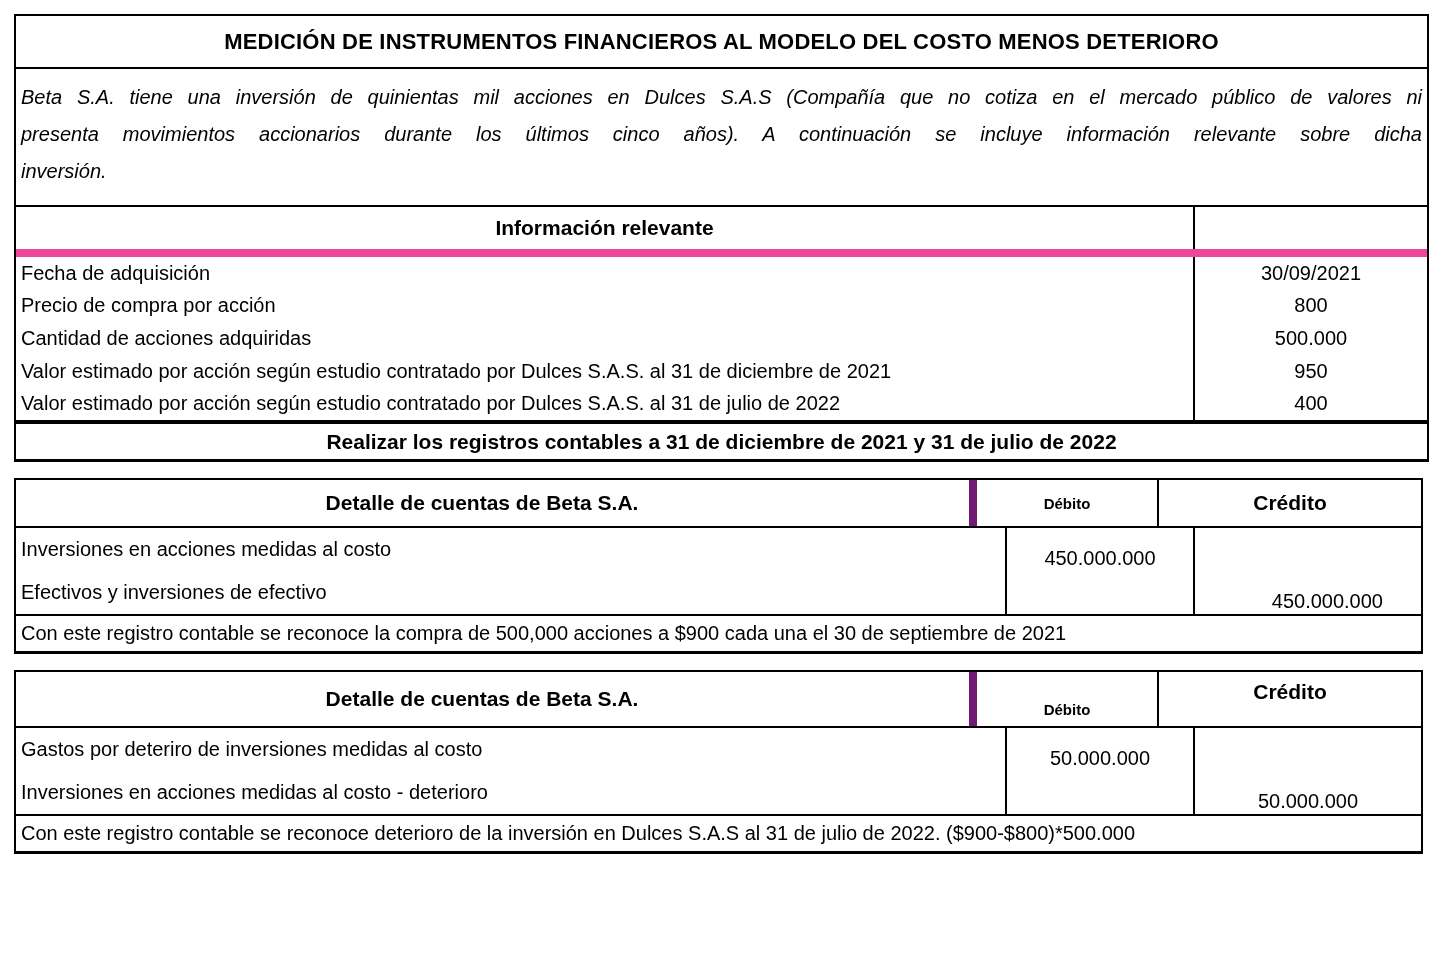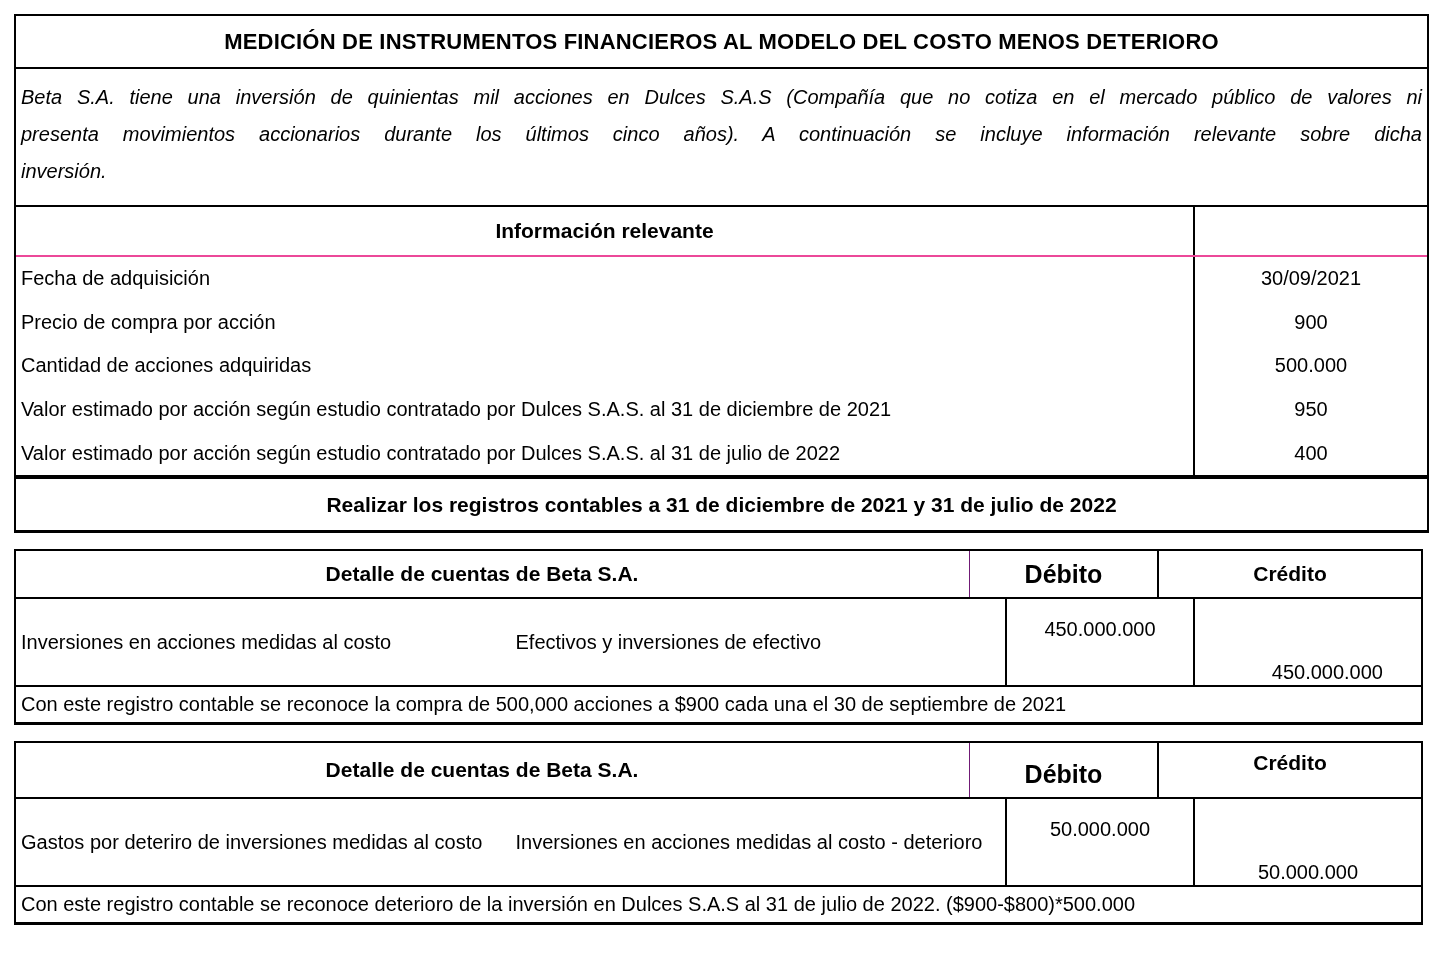--- a/index.html
+++ b/index.html
@@ -31,81 +31,81 @@
     padding: 10px 5px 0 5px;
     font-size: 20px;
     line-height: 37px;
     font-style: italic;
   }
   .intro-line { text-align: justify; text-align-last: justify; }
   .intro-line.last { text-align-last: left; }
 
   .info-header-row {
     height: 50px;
-    border-bottom: 2px solid #ec4899;
+    border-bottom: 8px solid #ec4899;
     display: flex;
   }
   .info-header-main {
     flex: 1;
     display: flex; align-items: center; justify-content: center;
     font-weight: bold; font-size: 21px;
   }
   .info-header-spacer { width: 234px; border-left: 2px solid #000; }
 
-  .info-rows { height: 218px; display: flex; flex-direction: column; }
+  .info-rows { height: 163px; display: flex; flex-direction: column; }
   .info-row { flex: 1; display: flex; }
   .info-label {
     flex: 1;
     display: flex; align-items: center;
     padding-left: 5px;
     font-size: 20px;
   }
   .info-value {
     width: 234px;
     border-left: 2px solid #000;
     display: flex; align-items: center; justify-content: center;
     font-size: 20px;
   }
   .instruction-row {
-    height: 55px;
+    height: 39px;
     border-top: 4px solid #000;
     display: flex; align-items: center; justify-content: center;
     font-weight: bold; font-size: 21px;
   }
 
   
   .journal {
     width: 1409px;
     border: 2px solid #000;
     border-bottom-width: 3px;
     margin-top: 16px;
   }
   .j-header { display: flex; border-bottom: 2px solid #000; height: 48px; }
   .journal.tall .j-header { height: 56px; }
   .j-header-detail {
     flex: 1;
     display: flex; align-items: center; justify-content: center;
     font-weight: bold; font-size: 21px;
   }
   .j-header-debit {
-    width: 188px; border-left: 1px solid #701a75;
-    display: flex; align-items: center; justify-content: center;
-    font-weight: bold; font-size: 25px; margin-left: 21px;
+    width: 188px; border-left: 8px solid #701a75;
+    display: flex; align-items: center; justify-content: center;
+    font-weight: bold; font-size: 15px; margin-left: 21px;
   }
   .j-header-credit {
     width: 264px; border-left: 2px solid #000;
     display: flex; align-items: center; justify-content: center;
     font-weight: bold; font-size: 21px;
   }
   
   .journal.tall .j-header-debit  { align-items: flex-end;   padding-bottom: 8px; }
   .journal.tall .j-header-credit { align-items: flex-start; padding-top: 8px; }
 
   .j-body { display: flex; height: 86px; }
-  .j-col-detail { flex: 1; display: flex; flex-direction: row; }
+  .j-col-detail { flex: 1; display: flex; flex-direction: column; }
   .j-col-debit  { width: 188px; border-left: 2px solid #000; display: flex; flex-direction: column; }
   .j-col-credit { width: 228px; border-left: 2px solid #000; display: flex; flex-direction: column; }
   .j-cell { flex: 1; display: flex; align-items: center; font-size: 20px; }
   .j-cell.account { padding-left: 5px; }
   .j-cell.amount  { justify-content: center; margin-top: 18px; }
   .j-cell.amount.nudge-right { justify-content: flex-end; padding-right: 38px; }
 
   .j-note {
     height: 37px;
     border-top: 2px solid #000;
@@ -133,21 +133,21 @@
       <div class="info-header-spacer"></div>
     </div>
 
     <div class="info-rows">
       <div class="info-row">
         <div class="info-label">Fecha de adquisición</div>
         <div class="info-value">30/09/2021</div>
       </div>
       <div class="info-row">
         <div class="info-label">Precio de compra por acción</div>
-        <div class="info-value">900</div>
+        <div class="info-value">800</div>
       </div>
       <div class="info-row">
         <div class="info-label">Cantidad de acciones adquiridas</div>
         <div class="info-value">500.000</div>
       </div>
       <div class="info-row">
         <div class="info-label">Valor estimado por acción según estudio contratado por Dulces S.A.S. al 31 de diciembre de 2021</div>
         <div class="info-value">950</div>
       </div>
       <div class="info-row">

